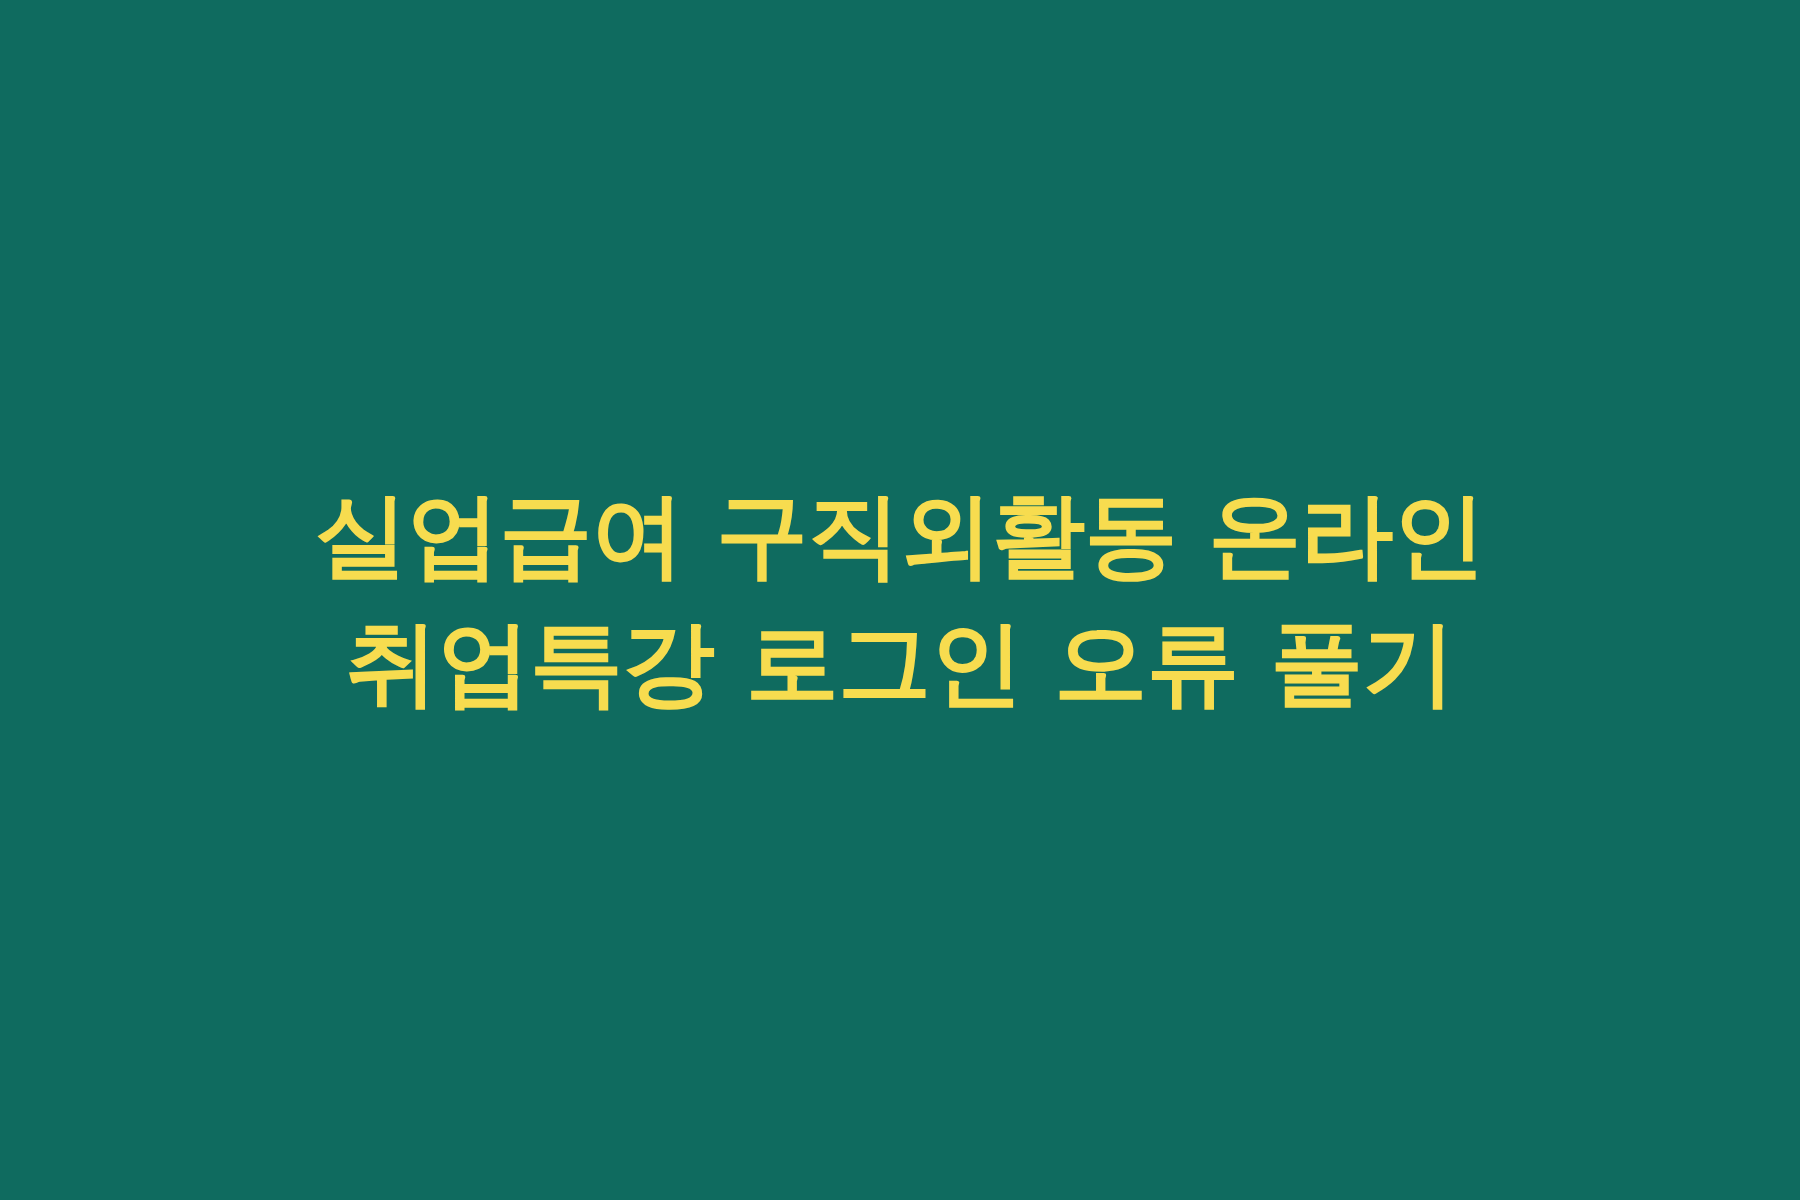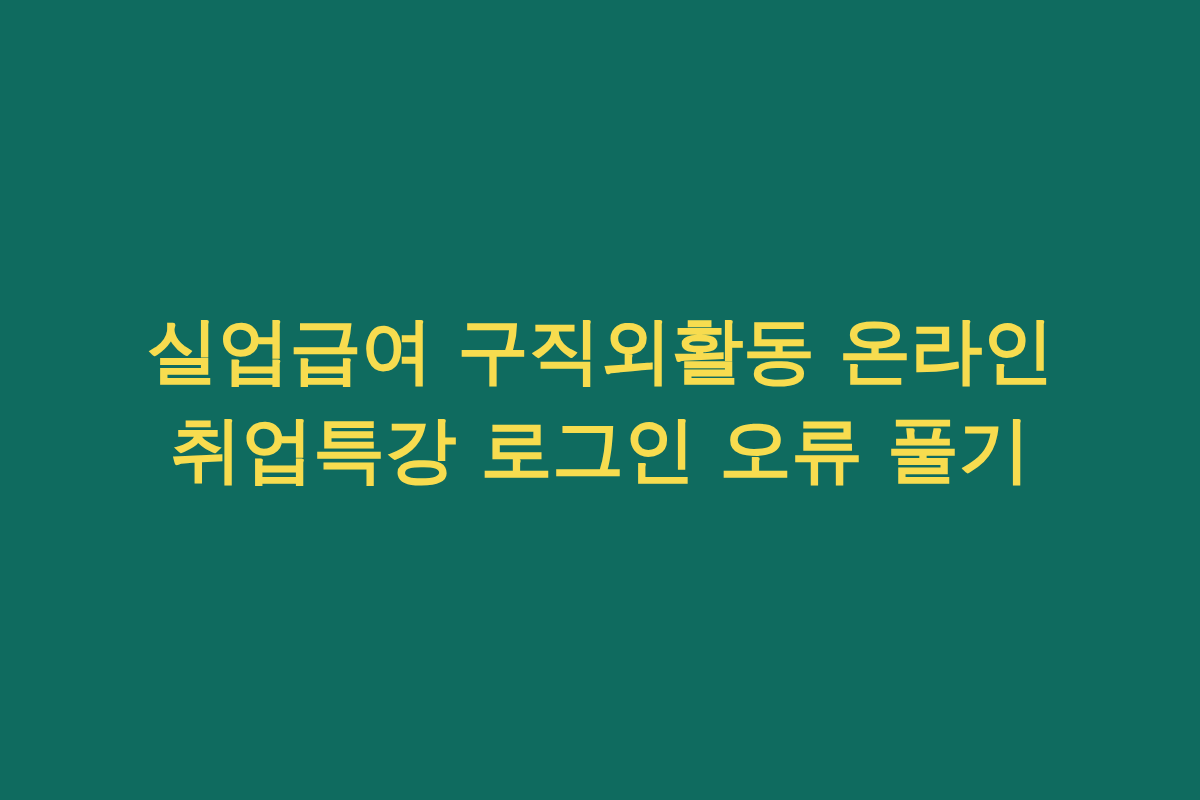--- a/index.html
+++ b/index.html
@@ -32,21 +32,21 @@
     padding: 0 82px;
     text-align: center;
   }
 
   #headline-text {
     display: block;
     margin: 0;
     padding: 0;
     color: #F7DC4F;
     font-family: "DejaVu Sans", "Liberation Sans", sans-serif;
-    font-size: 72px;
+    font-size: 62px;
     font-weight: 700;
     line-height: 1.37;
     letter-spacing: -0.5px;
     word-break: keep-all;
     overflow-wrap: break-word;
     white-space: normal;
     text-rendering: geometricPrecision;
     -webkit-font-smoothing: antialiased;
   }
 </style>

